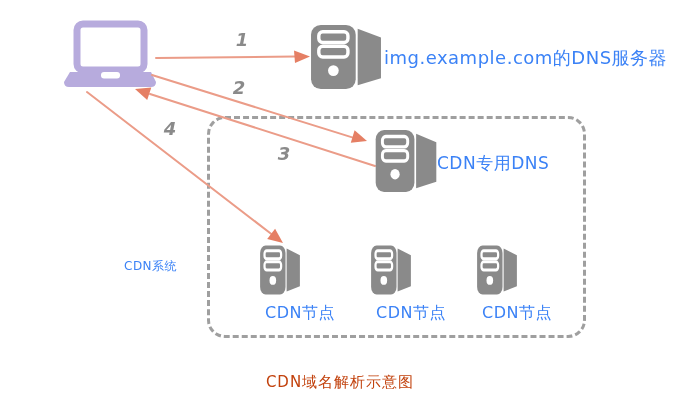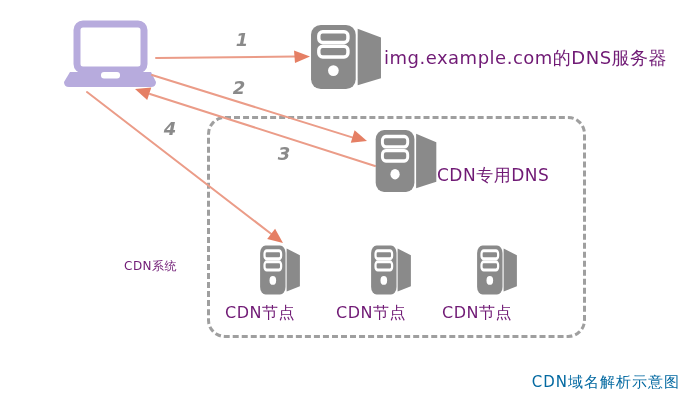--- a/index.html
+++ b/index.html
@@ -4,45 +4,45 @@
 <style>
   html,body{margin:0;padding:0;}
   body{
     width:680px;height:417px;background:#ffffff;
     font-family:"DejaVu Sans","Liberation Sans",sans-serif;
     overflow:hidden;
   }
   .stage{position:relative;width:680px;height:417px;background:#ffffff;}
   .abs{position:absolute;}
   .gray-label{
-    color:#701a75;
+    color:#3b82f6;
     font-family:"DejaVu Sans","Liberation Sans",sans-serif;
     letter-spacing:0.5px;
     white-space:nowrap;
   }
   .num-label{
     color:#8a8a8a;
     font-size:18px;
     font-style:italic;
     font-weight:bold;
     transform:translate(-50%,-50%);
   }
   .cdn-box{
     left:207px;top:116px;width:379px;height:222px;
     border:3px dashed #9f9f9f;border-radius:18px;
     box-sizing:border-box;
   }
   .node-label{
-    top:303px;width:110px;text-align:left;
+    top:303px;width:110px;text-align:right;
     font-size:16px;
     transform:translateX(-50%);
   }
   .caption{
-    left:0;top:373px;width:680px;text-align:right;
-    color:#0369a1;font-size:15px;letter-spacing:1px;
+    left:0;top:373px;width:680px;text-align:center;
+    color:#c2410c;font-size:15px;letter-spacing:1px;
   }
   svg{display:block;}
 </style>
 </head>
 <body>
 
 <div class="stage">
 
   <div class="abs cdn-box"></div>
 
@@ -87,21 +87,21 @@
 
   <div class="abs" style="left:374px;top:128px;width:64px;height:66px;">
     <svg width="64" height="66" viewBox="0 0 76 70" preserveAspectRatio="none">
       <rect x="2" y="2" width="46" height="66" rx="10" fill="#8a8a8a"></rect>
       <polygon points="50,6 74,15 74,57 50,64" fill="#8a8a8a"></polygon>
       <rect x="10" y="9" width="30" height="11" rx="4" fill="none" stroke="#ffffff" stroke-width="3.5"></rect>
       <rect x="10" y="24" width="30" height="11" rx="4" fill="none" stroke="#ffffff" stroke-width="3.5"></rect>
       <circle cx="25" cy="49" r="5.5" fill="#ffffff"></circle>
     </svg>
   </div>
-  <div class="abs gray-label" style="left:437px;top:152px;font-size:17px;margin-top:12px;">CDN专用DNS</div>
+  <div class="abs gray-label" style="left:437px;top:152px;font-size:17px;">CDN专用DNS</div>
 
   <div class="abs gray-label" style="left:124px;top:258px;font-size:12px;">CDN系统</div>
 
   <div class="abs" style="left:259px;top:244px;width:42px;height:52px;">
     <svg width="42" height="52" viewBox="0 0 76 70" preserveAspectRatio="none">
       <rect x="2" y="2" width="46" height="66" rx="10" fill="#8a8a8a"></rect>
       <polygon points="50,6 74,15 74,57 50,64" fill="#8a8a8a"></polygon>
       <rect x="10" y="9" width="30" height="11" rx="4" fill="none" stroke="#ffffff" stroke-width="4"></rect>
       <rect x="10" y="24" width="30" height="11" rx="4" fill="none" stroke="#ffffff" stroke-width="4"></rect>
       <circle cx="25" cy="49" r="6" fill="#ffffff"></circle>

